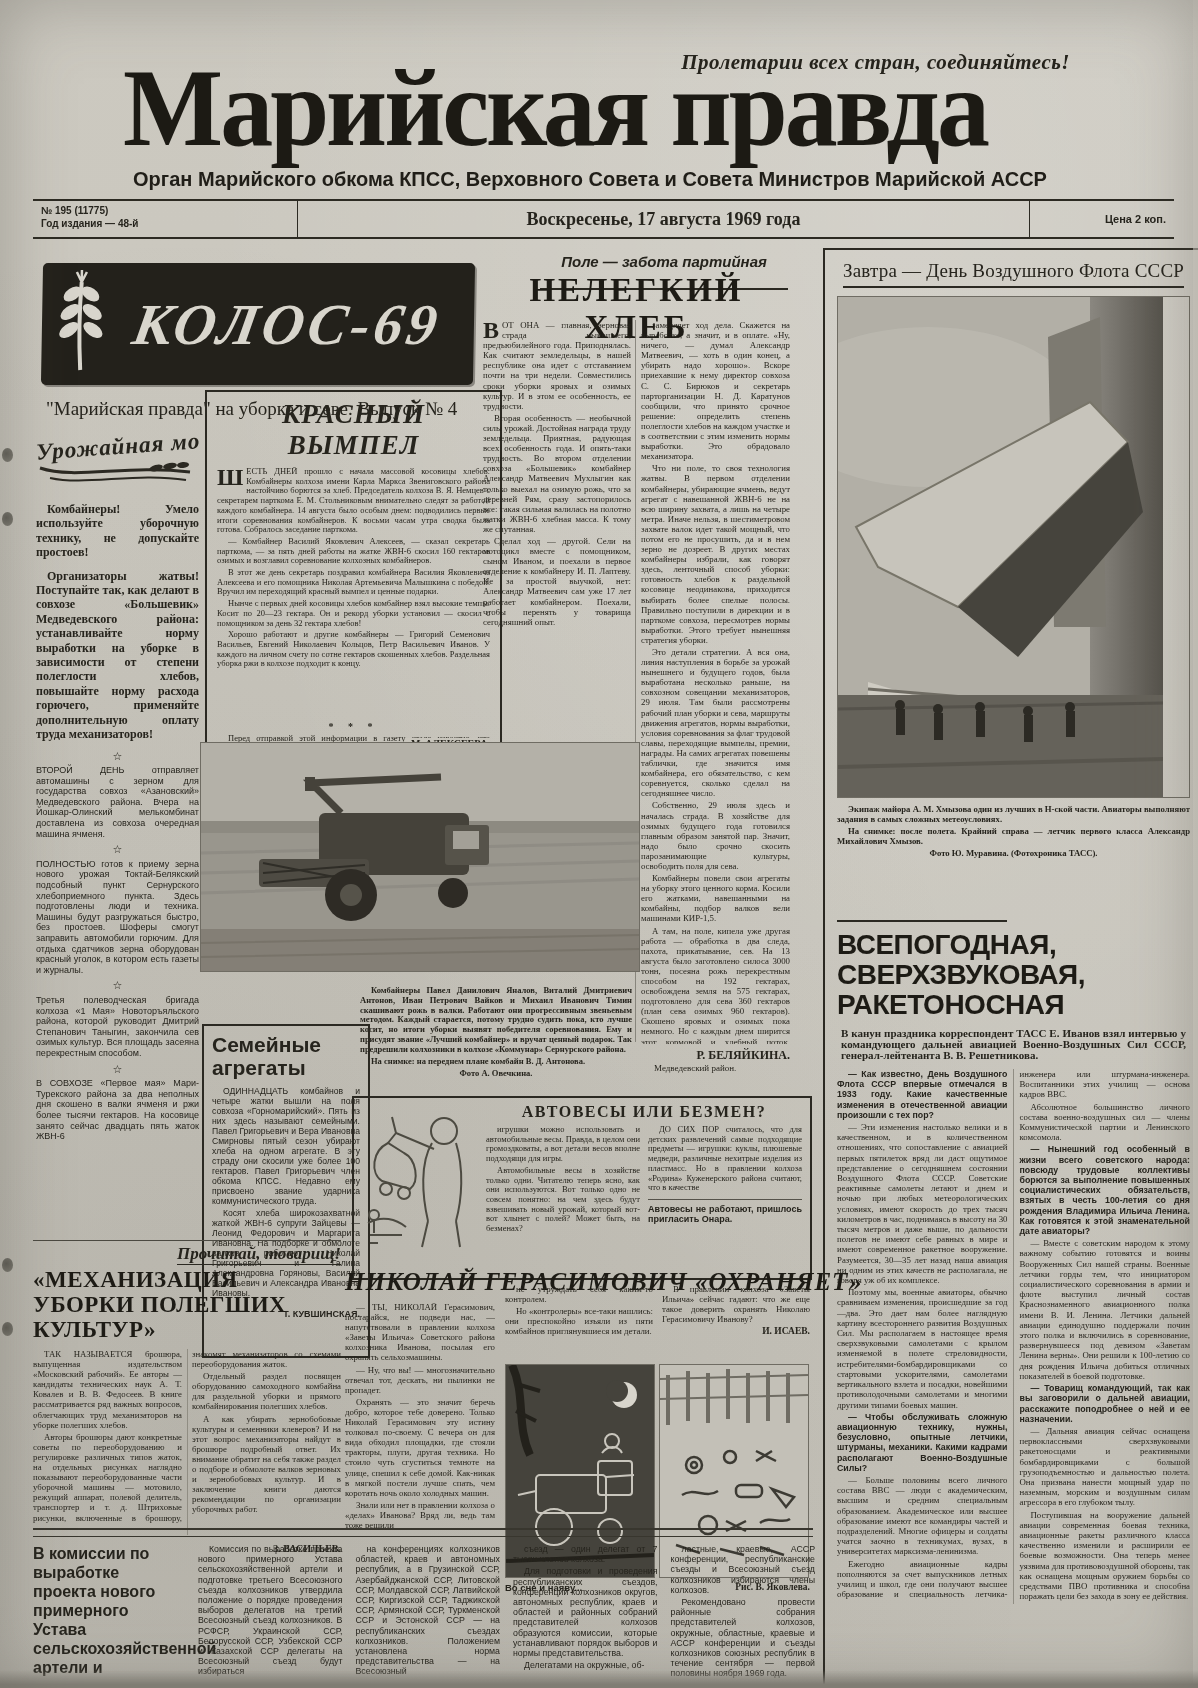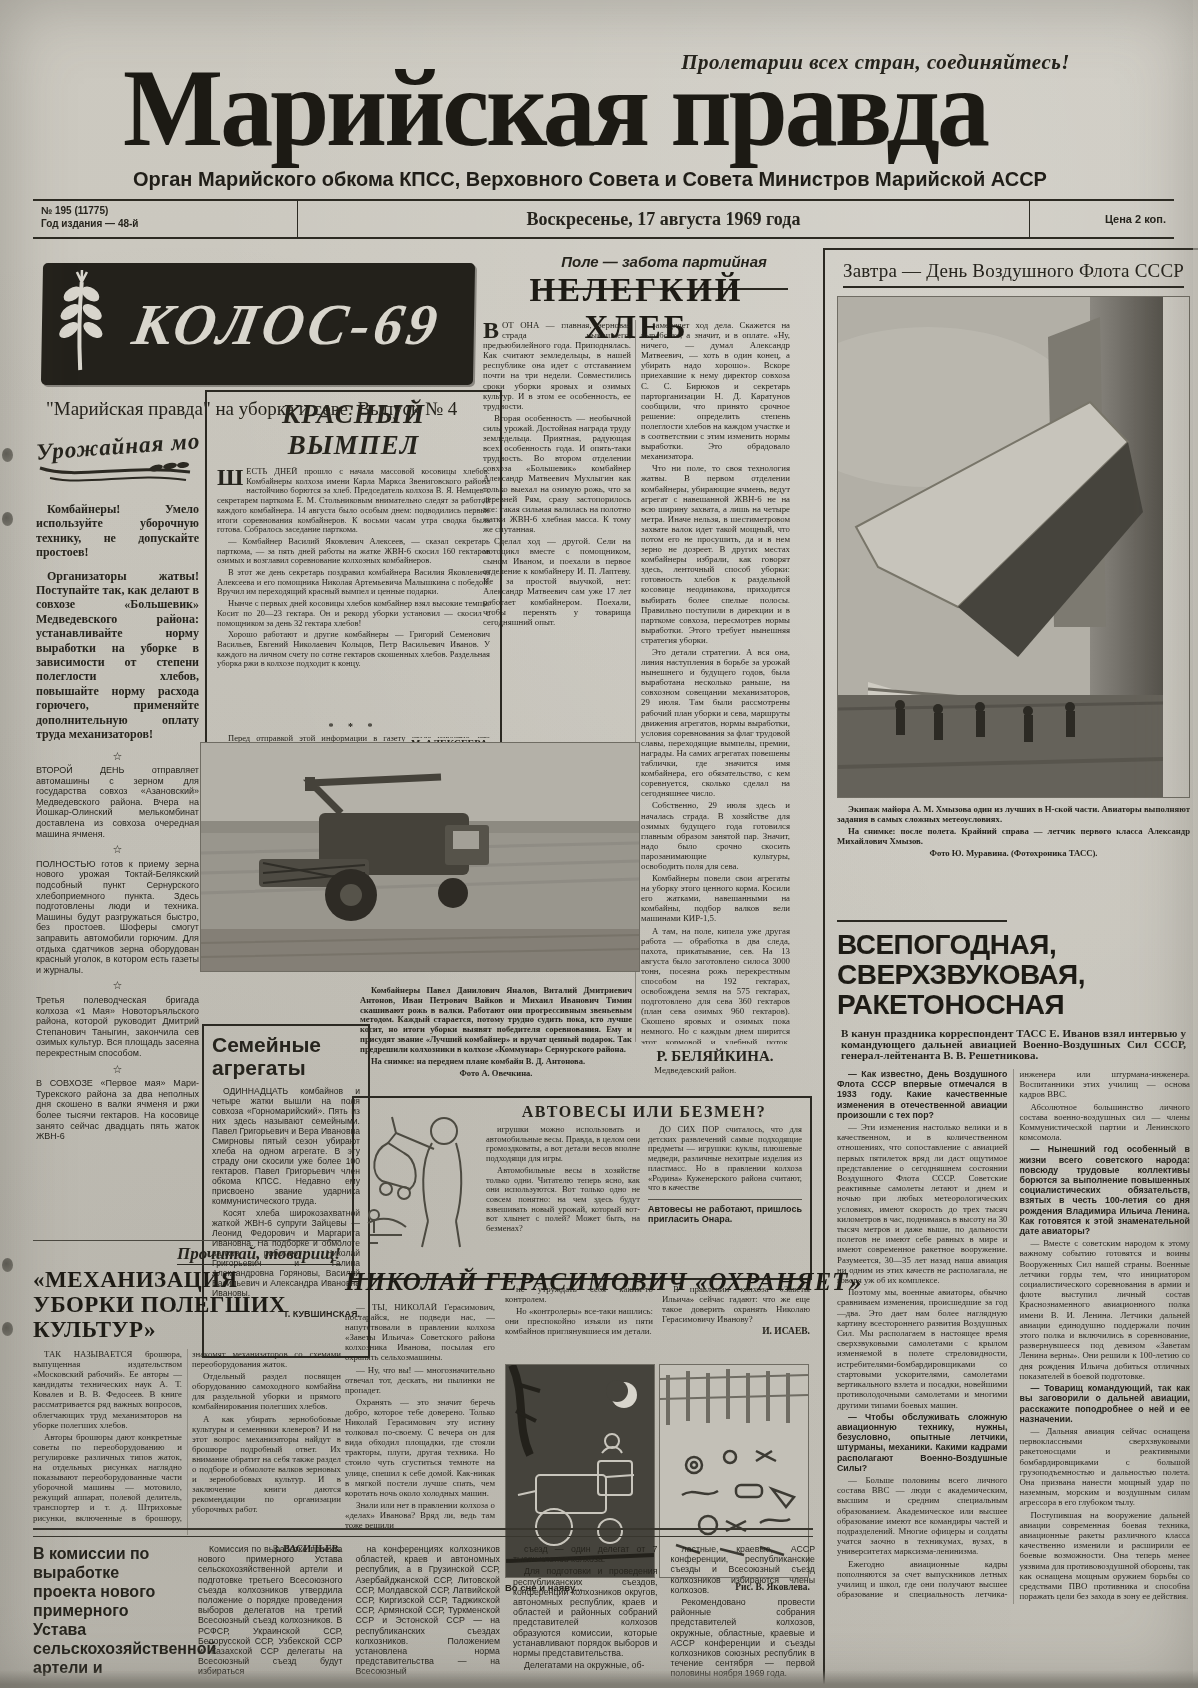--- a/index.html
+++ b/index.html
@@ -76,21 +76,21 @@
     font-weight:bold;padding:1px 3px 0 0;}
 
   
   .nl-kicker{left:540px;top:253px;width:248px;text-align:center;
     font-family:"Liberation Sans",sans-serif;font-style:italic;font-weight:bold;font-size:15px;
     border-bottom:2px solid #2b2922;padding-bottom:18px;}
   .nl-head{left:483px;top:272px;width:307px;text-align:center;font-weight:bold;
     font-size:33px;letter-spacing:3px;color:#1d1b15;}
   .nl-col{font-size:8.8px;line-height:10.1px;}
   .nl-sigline{left:640px;top:1048px;width:150px;}
-  .nl-sigline .s1{font-weight:bold;text-align:center;font-size:15px;}
+  .nl-sigline .s1{font-weight:bold;text-align:right;font-size:12px;}
   .nl-sigline .s2{text-align:left;font-size:9px;text-indent:14px;}
 
   
   .ph-border{border:1px solid #6f6c63;}
   .cap{font-weight:bold;font-size:8.5px;line-height:9.8px;}
   .cap-center{text-align:center;text-indent:0;font-weight:bold;font-size:8.5px;}
 
   
   .sem{left:202px;top:996px;width:148px;height:316px;border:2px solid #2b2922;padding:7px 8px;margin-top:28px;}
   .sem-head{font-family:"Liberation Sans",sans-serif;font-weight:bold;font-size:21px;

